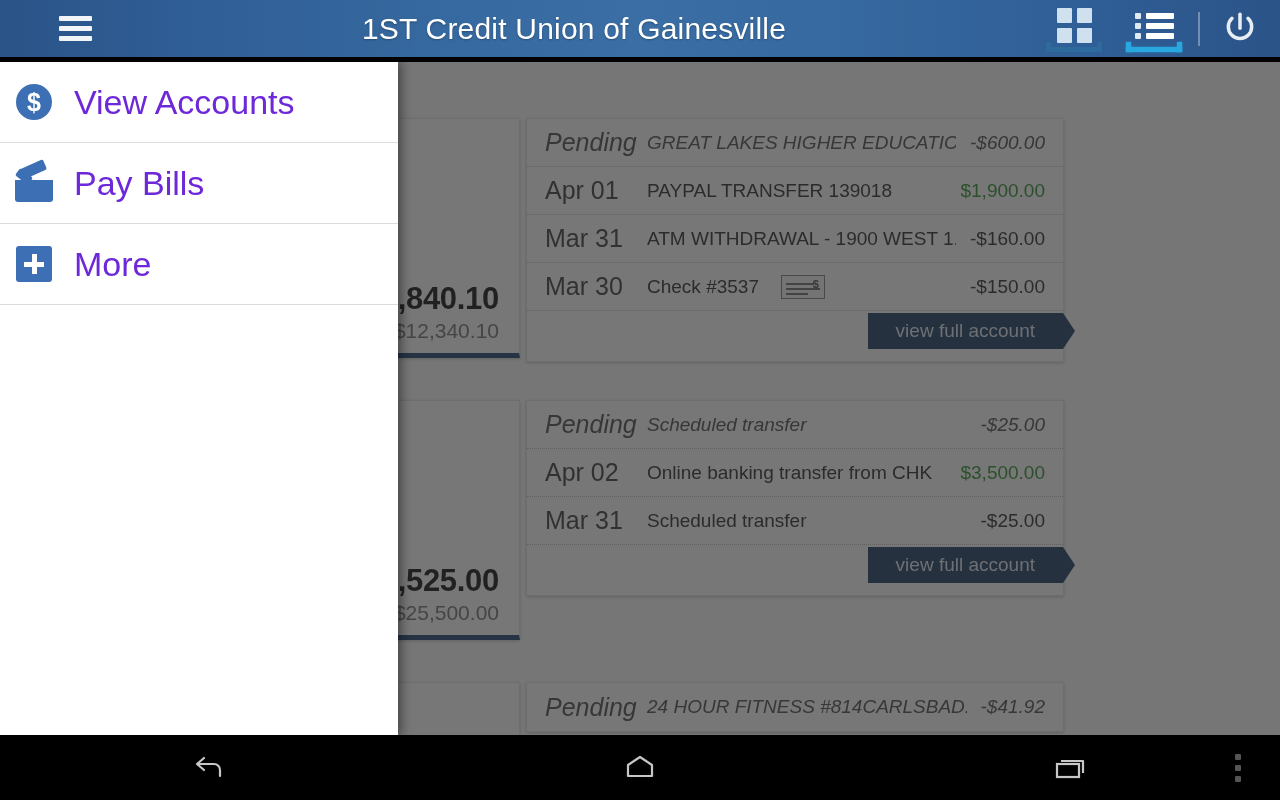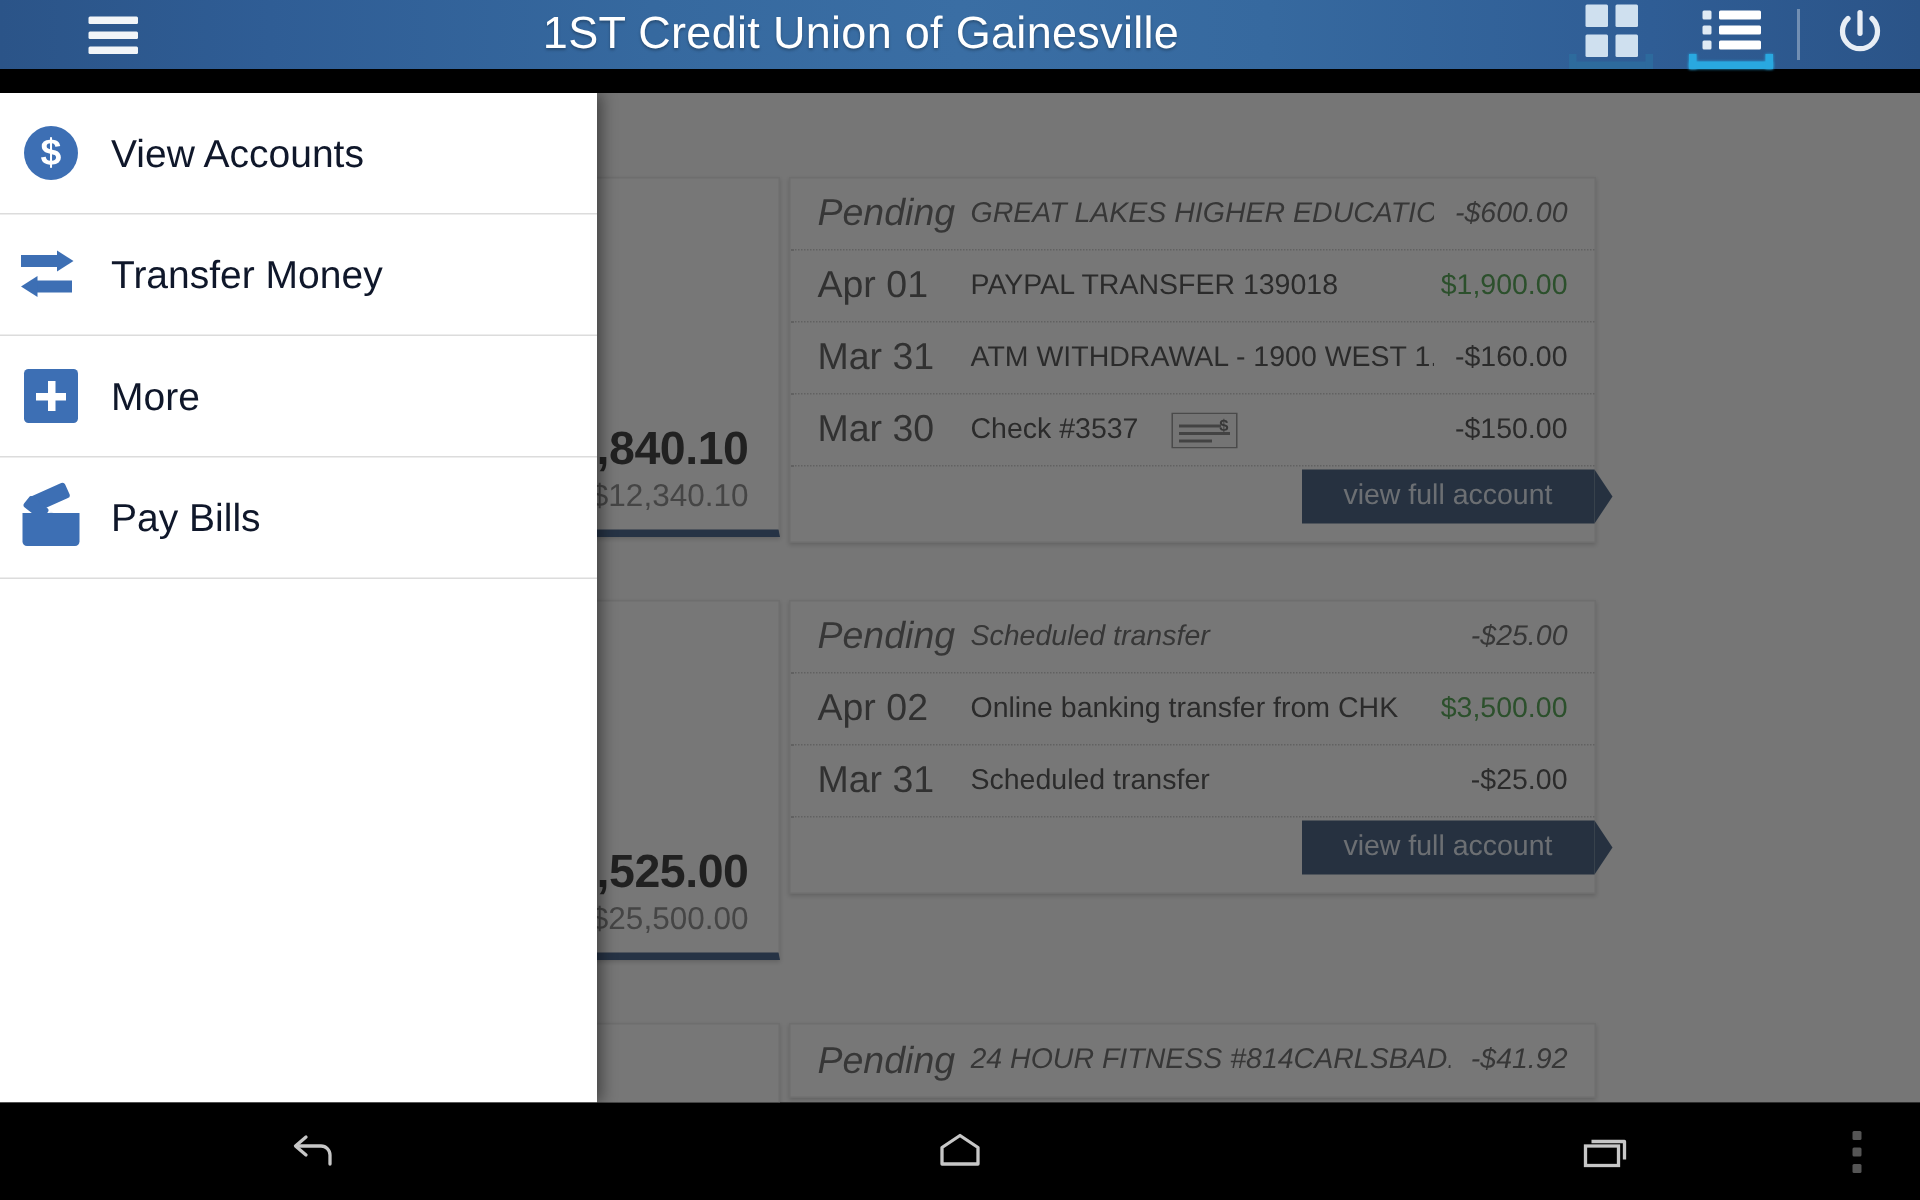--- a/index.html
+++ b/index.html
@@ -16,21 +16,21 @@
     position: relative;
     width: 1280px;
     height: 800px;
   }
 
   
   .header {
     position: absolute;
     top: 0; left: 0;
     width: 1280px;
-    height: 46px;
+    height: 57px;
     background: linear-gradient(to right,
         #2b5488 0%, #2f5d95 14%, #36699f 34%, #3a6ea4 50%,
         #36699f 66%, #2f5d95 86%, #2b5488 100%);
     display: flex;
     align-items: center;
     z-index: 40;
     padding-left: 40px;
   }
 
   .hamburger {
@@ -303,22 +303,22 @@
     padding-left: 14px;
     border-bottom: 1px solid #dcdcdc;
     gap: 20px;
   }
   .drawer-icon {
     width: 40px; height: 40px;
     flex: 0 0 40px;
     display: flex; align-items: center; justify-content: center;
   }
   .drawer-label {
-    font-size: 26px;
-    color: #0f172a;
+    font-size: 34px;
+    color: #6d28d9;
   }
 
   
   .ico-dollar {
     width: 36px; height: 36px; border-radius: 50%;
     background: #3d6fb4;
     color: #fff;
     font-size: 25px; font-weight: 700;
     display: flex; align-items: center; justify-content: center;
     line-height: 1;
@@ -522,48 +522,37 @@
 
   <nav class="drawer">
     <div class="drawer-item">
       <span class="drawer-icon">
         <span class="ico-dollar">$</span>
       </span>
       <span class="drawer-label">View Accounts</span>
     </div>
     <div class="drawer-item">
       <span class="drawer-icon">
-        <span class="ico-transfer">
-            <i class="a1"></i>
-            <u class="h1"></u>
-            <i class="a2"></i>
-            <u class="h2"></u>
-          </span>
+        <span class="ico-bills">
+          <span class="pen"></span>
+            <span class="pen2"></span>
+          <span class="flap"></span>
+            <span class="env"></span>
+        </span>
       </span>
-      <span class="drawer-label">Transfer Money</span>
+      <span class="drawer-label">Pay Bills</span>
     </div>
     <div class="drawer-item">
       <span class="drawer-icon">
         <span class="ico-more">
             <i></i>
             <u></u>
           </span>
       </span>
       <span class="drawer-label">More</span>
-    </div>
-    <div class="drawer-item">
-      <span class="drawer-icon">
-        <span class="ico-bills">
-          <span class="pen"></span>
-            <span class="pen2"></span>
-          <span class="flap"></span>
-            <span class="env"></span>
-        </span>
-      </span>
-      <span class="drawer-label">Pay Bills</span>
     </div>
   </nav>
 
   <header class="header">
     <div class="hamburger">
       <span></span>
         <span></span>
         <span></span>
     </div>
     <div class="header-title">1ST Credit Union of Gainesville</div>

